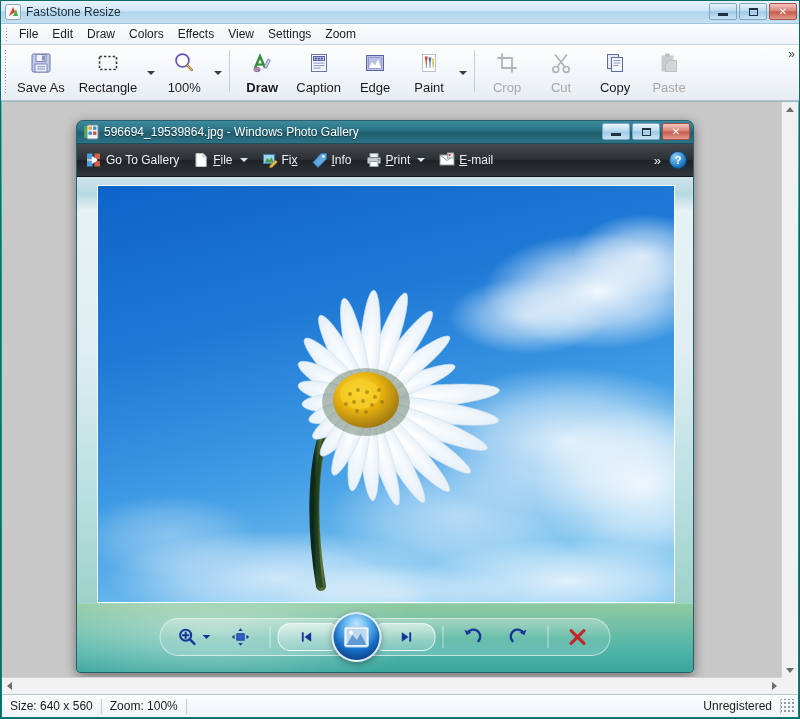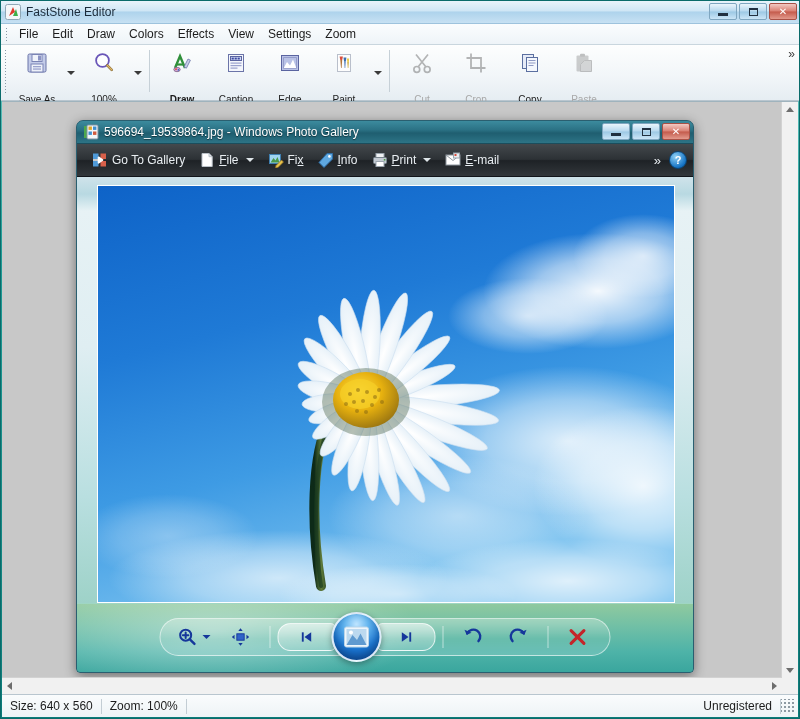--- a/index.html
+++ b/index.html
@@ -70,21 +70,21 @@
   #toolbar .grip{
     width:3px;height:44px;margin:4px 3px 0 0;
     background-image:radial-gradient(#8a9aa6 40%,transparent 42%);
     background-size:3px 3px;
   }
   .tbtn{
     display:flex;flex-direction:column;align-items:center;justify-content:flex-start;
     padding:4px 6px 0 6px;min-width:40px;cursor:default;border:1px solid transparent;border-radius:3px;
   }
   .tbtn .ico{height:26px;width:28px;display:flex;align-items:center;justify-content:center;}
-  .tbtn .lbl{font-size:10px;color:#1c1c1c;margin-top:18px;white-space:nowrap;}
+  .tbtn .lbl{font-size:13px;color:#1c1c1c;margin-top:4px;white-space:nowrap;}
   .tbtn.bold .lbl{font-weight:bold;}
   .tbtn.disabled .lbl{color:#a8a8a8;}
   .tbtn.disabled .ico{opacity:.42;filter:grayscale(1);}
   .drop{
     align-self:center;margin:0 2px;width:9px;height:40px;
     display:flex;align-items:center;justify-content:center;cursor:default;
   }
   .caret{
     width:0;height:0;border-left:4px solid transparent;border-right:4px solid transparent;
     border-top:4px solid #3b3b3b;
@@ -139,21 +139,21 @@
   }
   #wpg-title .wicon{width:16px;height:16px;margin:0 5px 0 6px;position:relative;flex:0 0 16px;}
   #wpg-title .wtxt{color:#ffffff;font-size:12px;text-shadow:0 1px 1px rgba(0,0,0,.5);white-space:nowrap;}
   #wpg .winbtns{right:3px;top:2px;}
   
   #wpg-cmdbar{
     height:32px;flex:0 0 32px;
     background:linear-gradient(to bottom,#43494d 0%,#2c3135 48%,#1e2226 52%,#32373b 100%);
     display:flex;align-items:center;position:relative;
     border-bottom:1px solid #11151a;
-    padding-left:8px;
+    padding-left:2px;
   }
   .cmd{
     display:flex;align-items:center;gap:4px;height:24px;padding:0 7px;
     color:#e9eef2;font-size:12px;border-radius:3px;cursor:default;white-space:nowrap;
   }
   .cmd u{text-decoration:underline;}
   .cmd .cico{width:16px;height:16px;position:relative;flex:0 0 16px;}
   .cmd .ccaret{width:0;height:0;border-left:4px solid transparent;border-right:4px solid transparent;border-top:4px solid #dfe6ea;margin-left:3px;}
   .cmd-right{position:absolute;right:6px;display:flex;align-items:center;gap:8px;}
   .cmd-chev{color:#e9eef2;font-size:13px;cursor:default;}
@@ -240,21 +240,21 @@
 <div id="app">
 
   <div id="titlebar">
     <span class="tb-icon">
       <svg width="16" height="16" viewBox="0 0 16 16">
         <rect x="0.5" y="0.5" width="15" height="15" rx="2" fill="#f4f7f9" stroke="#8fa7b5"></rect>
         <path d="M4 12 L8 3 L10 8 Z" fill="#e03b2c"></path>
         <path d="M8 12 L11 5 L13 12 Z" fill="#3fae48"></path>
       </svg>
     </span>
-    <span class="tb-title">FastStone Editor</span>
+    <span class="tb-title">FastStone Resize</span>
     <div class="winbtns">
       <div class="winbtn">
           <span class="glyph-min"></span>
         </div>
       <div class="winbtn">
           <span class="glyph-max"></span>
         </div>
       <div class="winbtn close">✕</div>
     </div>
   </div>
@@ -281,20 +281,28 @@
           <rect x="7" y="3.5" width="10" height="7" fill="#f0f3fb" stroke="#7b84b5"></rect>
           <rect x="13" y="4.5" width="3" height="5" fill="#8b93c4"></rect>
           <rect x="6" y="13" width="12" height="8" fill="#eef1f9" stroke="#7b84b5"></rect>
           <rect x="8" y="15" width="8" height="1.3" fill="#9aa2ce"></rect>
           <rect x="8" y="17.4" width="8" height="1.3" fill="#9aa2ce"></rect>
         </svg>
       </span>
       <span class="lbl">Save As</span>
     </div>
 
+    <div class="tbtn">
+      <span class="ico">
+        <svg width="24" height="24" viewBox="0 0 24 24">
+          <rect x="3.5" y="5.5" width="17" height="13" fill="none" stroke="#3a3a3a" stroke-width="1.6" stroke-dasharray="2.4 2"></rect>
+        </svg>
+      </span>
+      <span class="lbl">Rectangle</span>
+    </div>
     <div class="drop">
         <i class="caret"></i>
       </div>
 
 
 
     <div class="tbtn">
       <span class="ico">
         <svg width="24" height="24" viewBox="0 0 24 24">
           <circle cx="10.5" cy="9.5" r="6.4" fill="#fefeff" stroke="#6a56b8" stroke-width="1.8"></circle>
@@ -368,35 +376,35 @@
     </div>
     <div class="drop">
         <i class="caret"></i>
       </div>
 
     <div class="tsep"></div>
 
     <div class="tbtn disabled">
       <span class="ico">
         <svg width="24" height="24" viewBox="0 0 24 24">
+          <path d="M7 2.5v14.5h14.5M2.5 7H17v14.5" fill="none" stroke="#555" stroke-width="1.8"></path>
+        </svg>
+      </span>
+      <span class="lbl">Crop</span>
+    </div>
+
+    <div class="tbtn disabled">
+      <span class="ico">
+        <svg width="24" height="24" viewBox="0 0 24 24">
           <path d="M6 3.5 L16 16M18 3.5 L8 16" stroke="#555" stroke-width="1.7" fill="none"></path>
           <circle cx="6.8" cy="18.4" r="2.9" fill="none" stroke="#555" stroke-width="1.7"></circle>
           <circle cx="17.2" cy="18.4" r="2.9" fill="none" stroke="#555" stroke-width="1.7"></circle>
         </svg>
       </span>
       <span class="lbl">Cut</span>
-    </div>
-
-    <div class="tbtn disabled">
-      <span class="ico">
-        <svg width="24" height="24" viewBox="0 0 24 24">
-          <path d="M7 2.5v14.5h14.5M2.5 7H17v14.5" fill="none" stroke="#555" stroke-width="1.8"></path>
-        </svg>
-      </span>
-      <span class="lbl">Crop</span>
     </div>
 
     <div class="tbtn">
       <span class="ico">
         <svg width="24" height="24" viewBox="0 0 24 24">
           <rect x="4.5" y="3.5" width="11" height="14" fill="#e6ebf7" stroke="#5b6fa0"></rect>
           <rect x="8.5" y="6.5" width="11" height="14" fill="#f4f7fd" stroke="#5b6fa0"></rect>
           <path d="M10.5 9.5h7M10.5 12h7M10.5 14.5h5" stroke="#8f9ac4" stroke-width="1.1"></path>
         </svg>
       </span>

